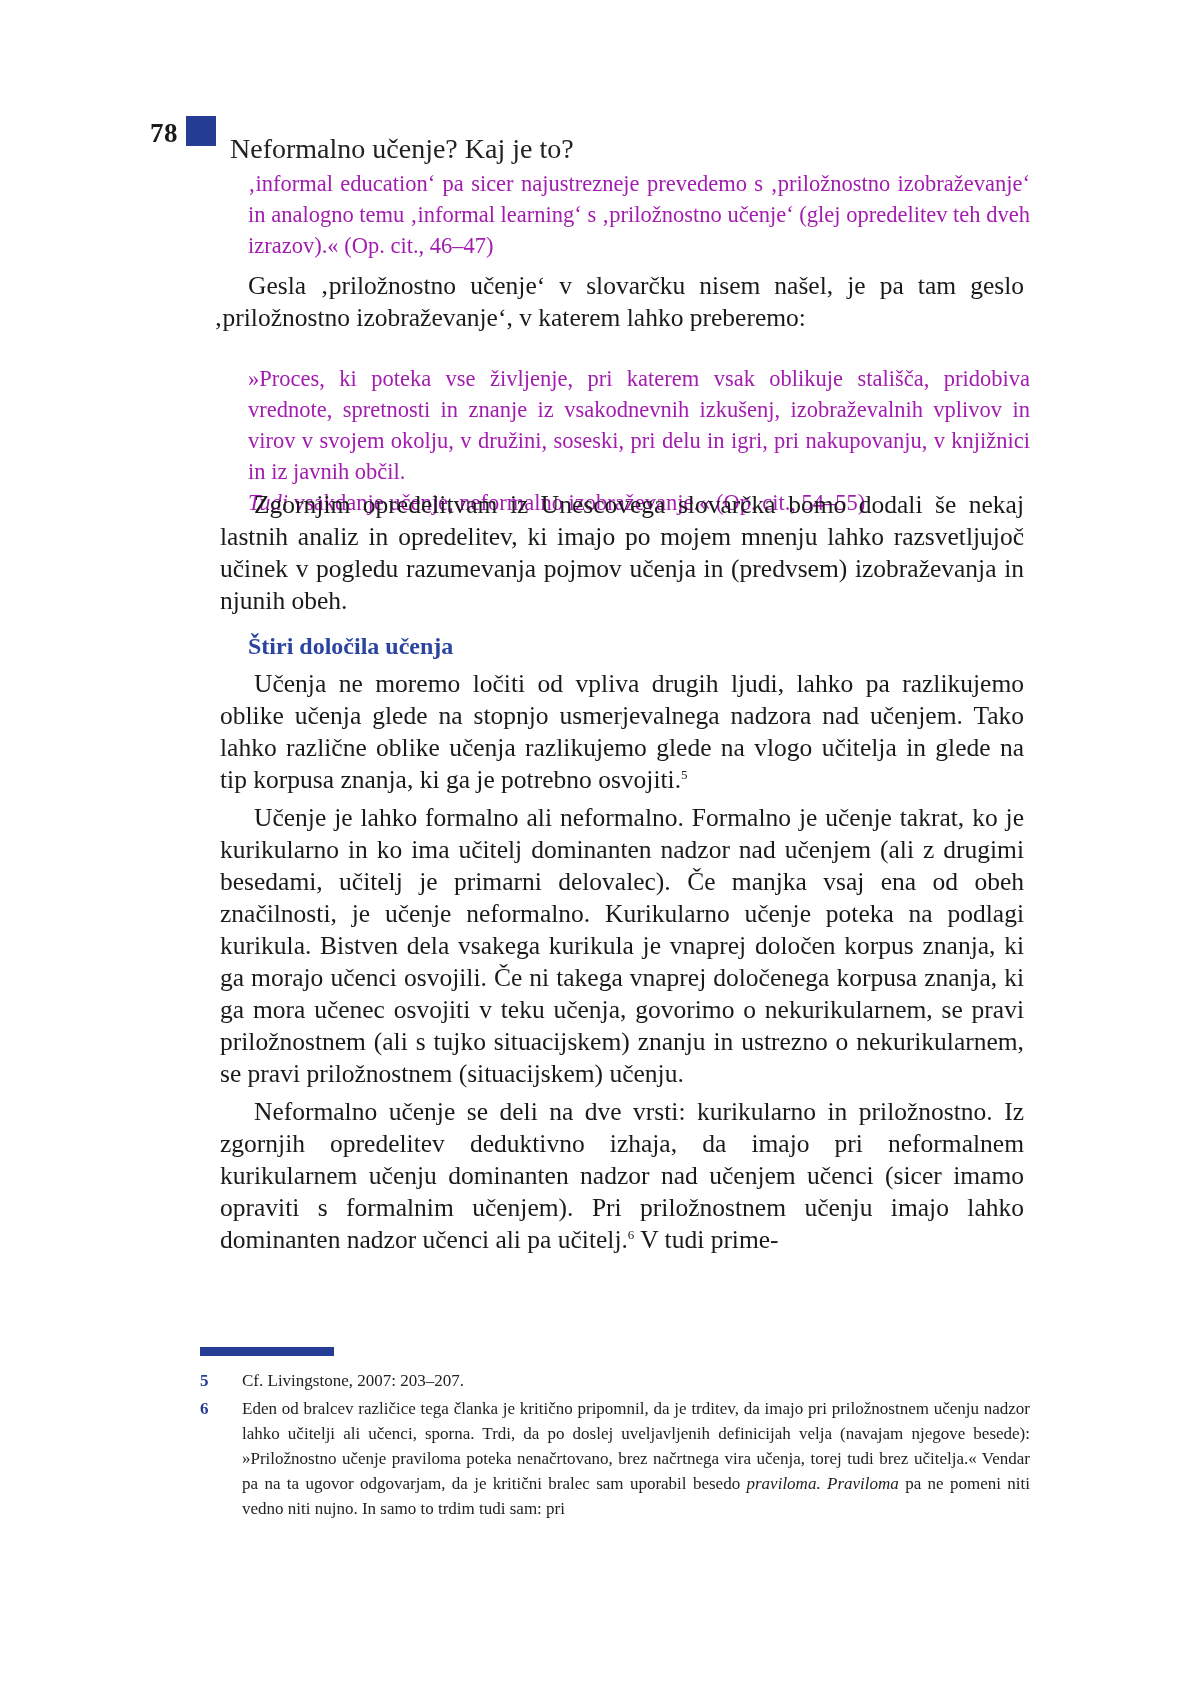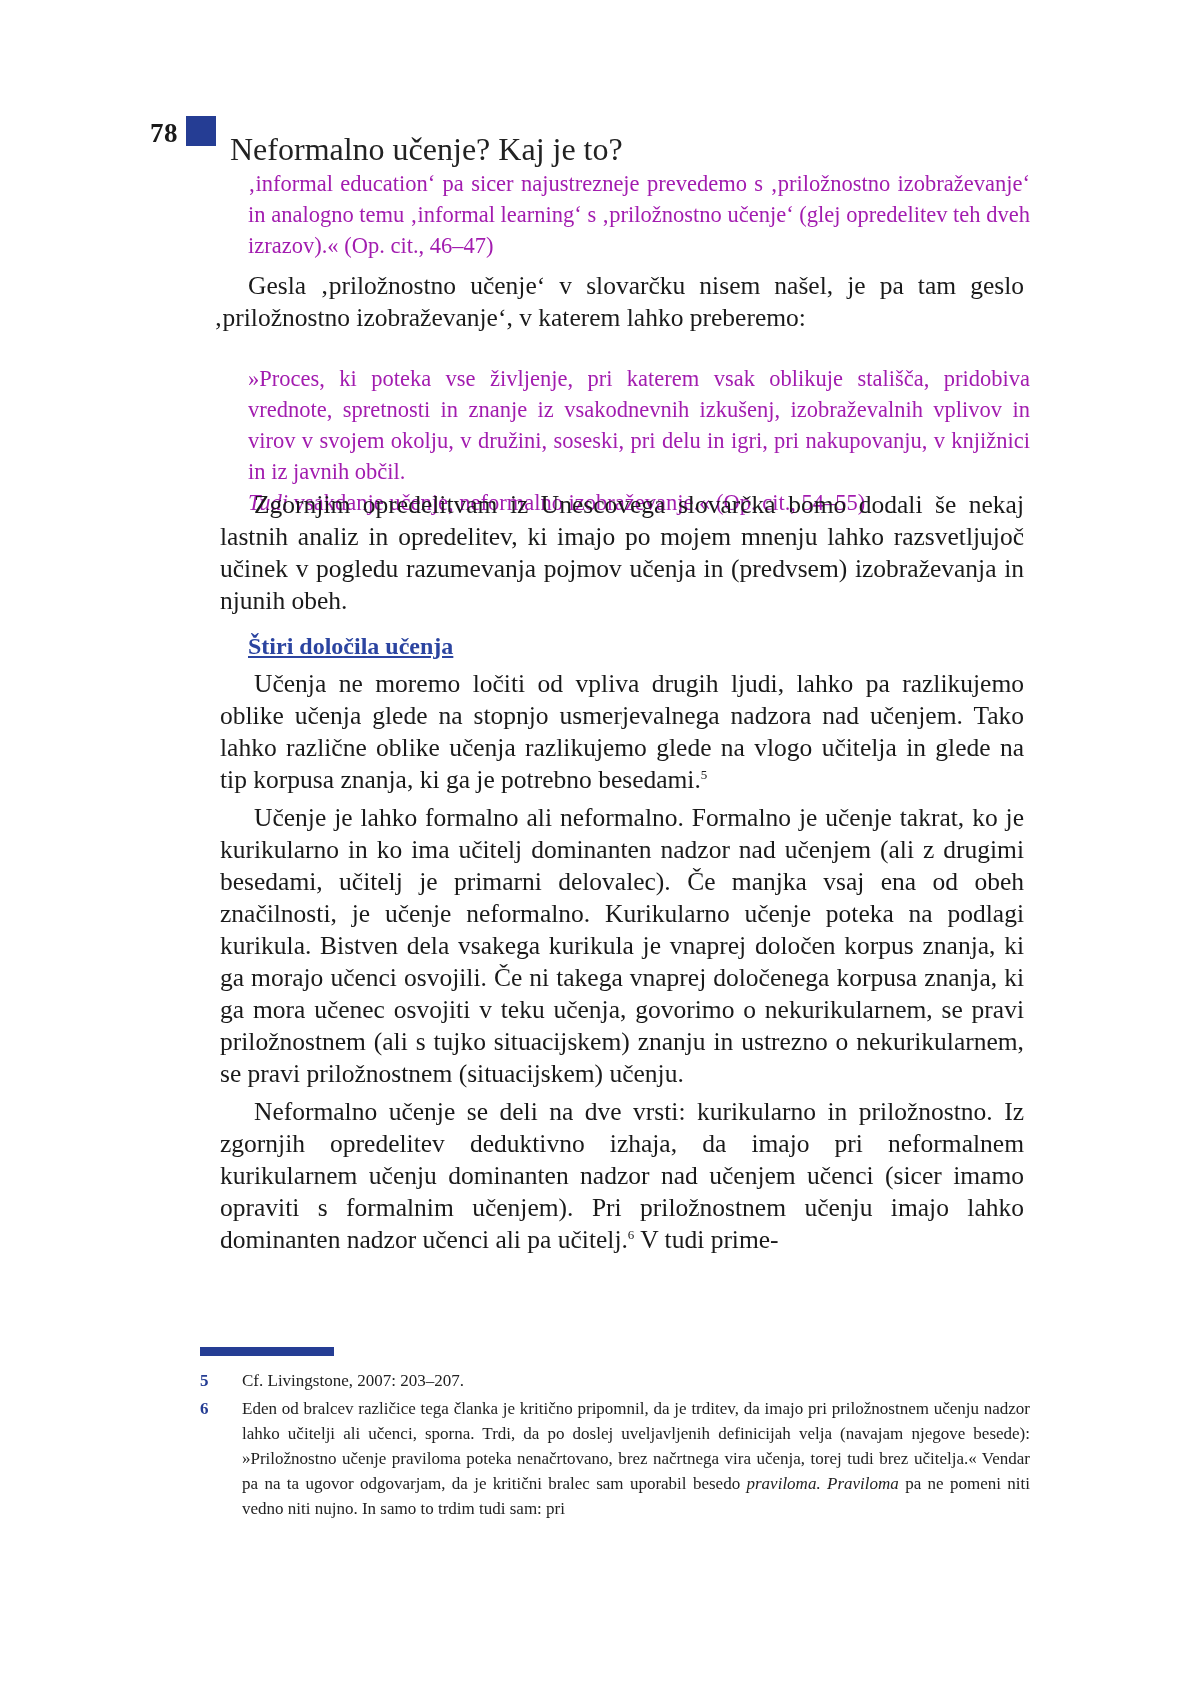--- a/index.html
+++ b/index.html
@@ -4,30 +4,30 @@
   <style>
     html, body { margin: 0; padding: 0; background: #ffffff; }
     body { width: 1187px; height: 1684px; position: relative; overflow: hidden;
            font-family: "Liberation Serif", "DejaVu Serif", serif; color: #1a1a1a; }
     .page { position: absolute; left: 0; top: 0; width: 1187px; height: 1684px; }
 
     .running-head { position: absolute; left: 150px; top: 113px; height: 40px;
                     display: flex; align-items: center; }
     .page-number { font-size: 27px; font-weight: bold; letter-spacing: 0.5px; margin-right: 8px; }
     .head-square { width: 30px; height: 30px; background: #253d94; margin-right: 14px; margin-top: -4px; }
-    .running-title { font-size: 32px; color: #222; margin-top: 32px; }
+    .running-title { font-size: 28px; color: #222; margin-top: 32px; }
 
     .text-block { position: absolute; left: 214px; width: 816px; }
 
     .quote { font-size: 22.5px; line-height: 31px; color: #a21caf; padding-left: 34px; width: 782px;
              text-align: justify; margin: 0; }
 
     .body-p { font-size: 25.5px; line-height: 32px; margin: 6px; text-align: justify; text-indent: 34px; }
 
-    .section-heading { font-size: 24px; color: #2b44a0; margin: 0; padding-left: 34px; line-height: 32px; text-decoration: underline; }
+    .section-heading { font-size: 24px; color: #2b44a0; margin: 0; padding-left: 34px; line-height: 32px; }
 
     sup { font-size: 13px; vertical-align: super; line-height: 0; }
     em { }
 
     .fn-rule { position: absolute; left: 200px; top: 1347px; width: 134px; height: 9px; background: #253d94; }
 
     .footnotes { position: absolute; left: 200px; top: 1368px; width: 830px; }
     .footnote { display: flex; font-size: 17px; line-height: 25px; color: #222; }
     .fn-num { width: 42px; flex: 0 0 42px; color: #253d94; font-weight: bold; font-size: 17px; }
     .fn-text { flex: 1; text-align: justify; }
@@ -55,21 +55,21 @@
     <p class="quote">»Proces, ki poteka vse življenje, pri katerem vsak oblikuje stališča, pridobiva vrednote, spretnosti in znanje iz vsakodnevnih izkušenj, izobraževalnih vplivov in virov v svojem okolju, v družini, soseski, pri delu in igri, pri nakupovanju, v knjižnici in iz javnih občil.</p>
     <p class="quote"><em>Tudi</em><span> vsakdanje učenje, neformalno izobraževanje.« (Op. cit., 54–55)</span></p>
   </div>
 
   <div class="text-block" style="top:483px;">
     <p class="body-p">Zgornjim opredelitvam iz Unescovega slovarčka bomo dodali še nekaj lastnih analiz in opredelitev, ki imajo po mojem mnenju lahko razsvetljujoč učinek v pogledu razumevanja pojmov učenja in (predvsem) izobraževanja in njunih obeh.</p>
   </div>
 
   <div class="text-block" style="top:630px;">
     <h2 class="section-heading">Štiri določila učenja</h2>
-    <p class="body-p"><span>Učenja ne moremo ločiti od vpliva drugih ljudi, lahko pa razlikujemo oblike učenja glede na stopnjo usmerjevalnega nadzora nad učenjem. Tako lahko različne oblike učenja razlikujemo glede na vlogo učitelja in glede na tip korpusa znanja, ki ga je potrebno besedami.</span><sup>5</sup></p>
+    <p class="body-p"><span>Učenja ne moremo ločiti od vpliva drugih ljudi, lahko pa razlikujemo oblike učenja glede na stopnjo usmerjevalnega nadzora nad učenjem. Tako lahko različne oblike učenja razlikujemo glede na vlogo učitelja in glede na tip korpusa znanja, ki ga je potrebno osvojiti.</span><sup>5</sup></p>
     <p class="body-p">Učenje je lahko formalno ali neformalno. Formalno je učenje takrat, ko je kurikularno in ko ima učitelj dominanten nadzor nad učenjem (ali z drugimi besedami, učitelj je primarni delovalec). Če manjka vsaj ena od obeh značilnosti, je učenje neformalno. Kurikularno učenje poteka na podlagi kurikula. Bistven dela vsakega kurikula je vnaprej določen korpus znanja, ki ga morajo učenci osvojili. Če ni takega vnaprej določenega korpusa znanja, ki ga mora učenec osvojiti v teku učenja, govorimo o nekurikularnem, se pravi priložnostnem (ali s tujko situacijskem) znanju in ustrezno o nekurikularnem, se pravi priložnostnem (situacijskem) učenju.</p>
     <p class="body-p"><span>Neformalno učenje se deli na dve vrsti: kurikularno in priložnostno. Iz zgornjih opredelitev deduktivno izhaja, da imajo pri neformalnem kurikularnem učenju dominanten nadzor nad učenjem učenci (sicer imamo opraviti s formalnim učenjem). Pri priložnostnem učenju imajo lahko dominanten nadzor učenci ali pa učitelj.</span><sup>6</sup><span> V tudi prime-</span></p>
   </div>
 
   <div class="fn-rule"></div>
 
   <div class="footnotes">
     <div class="footnote">
       <span class="fn-num">5</span>
       <span class="fn-text">Cf. Livingstone, 2007: 203–207.</span>

